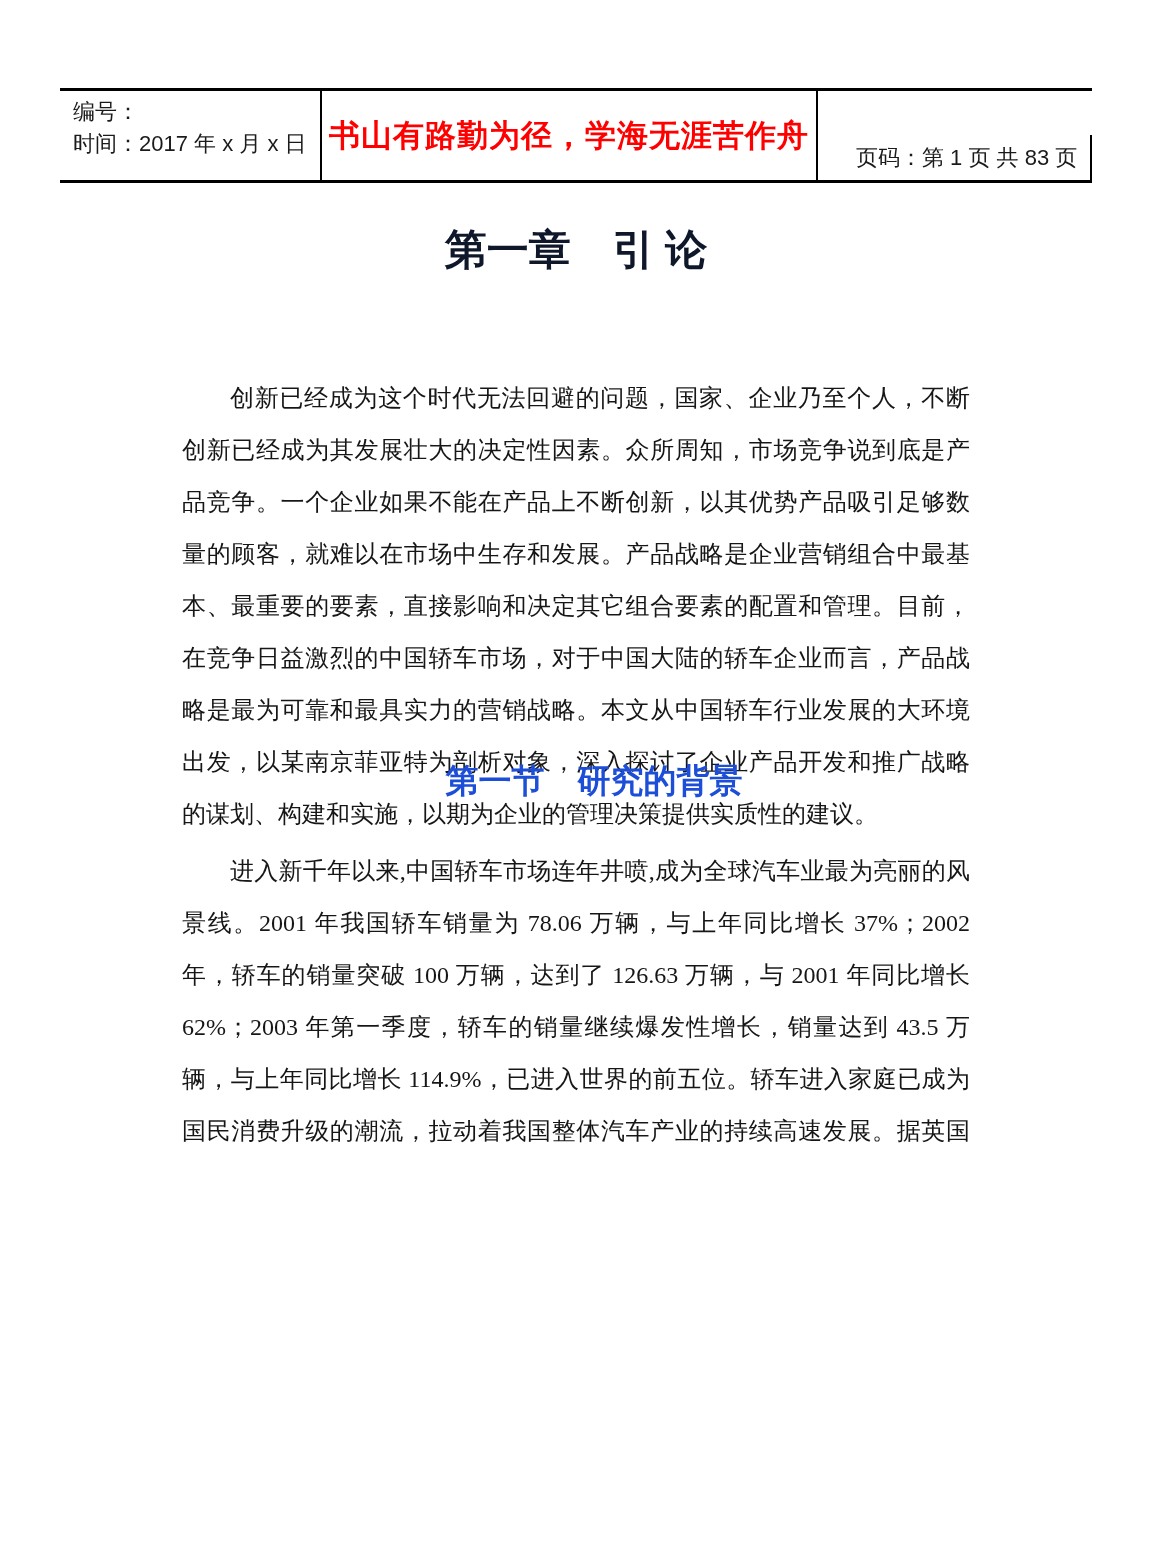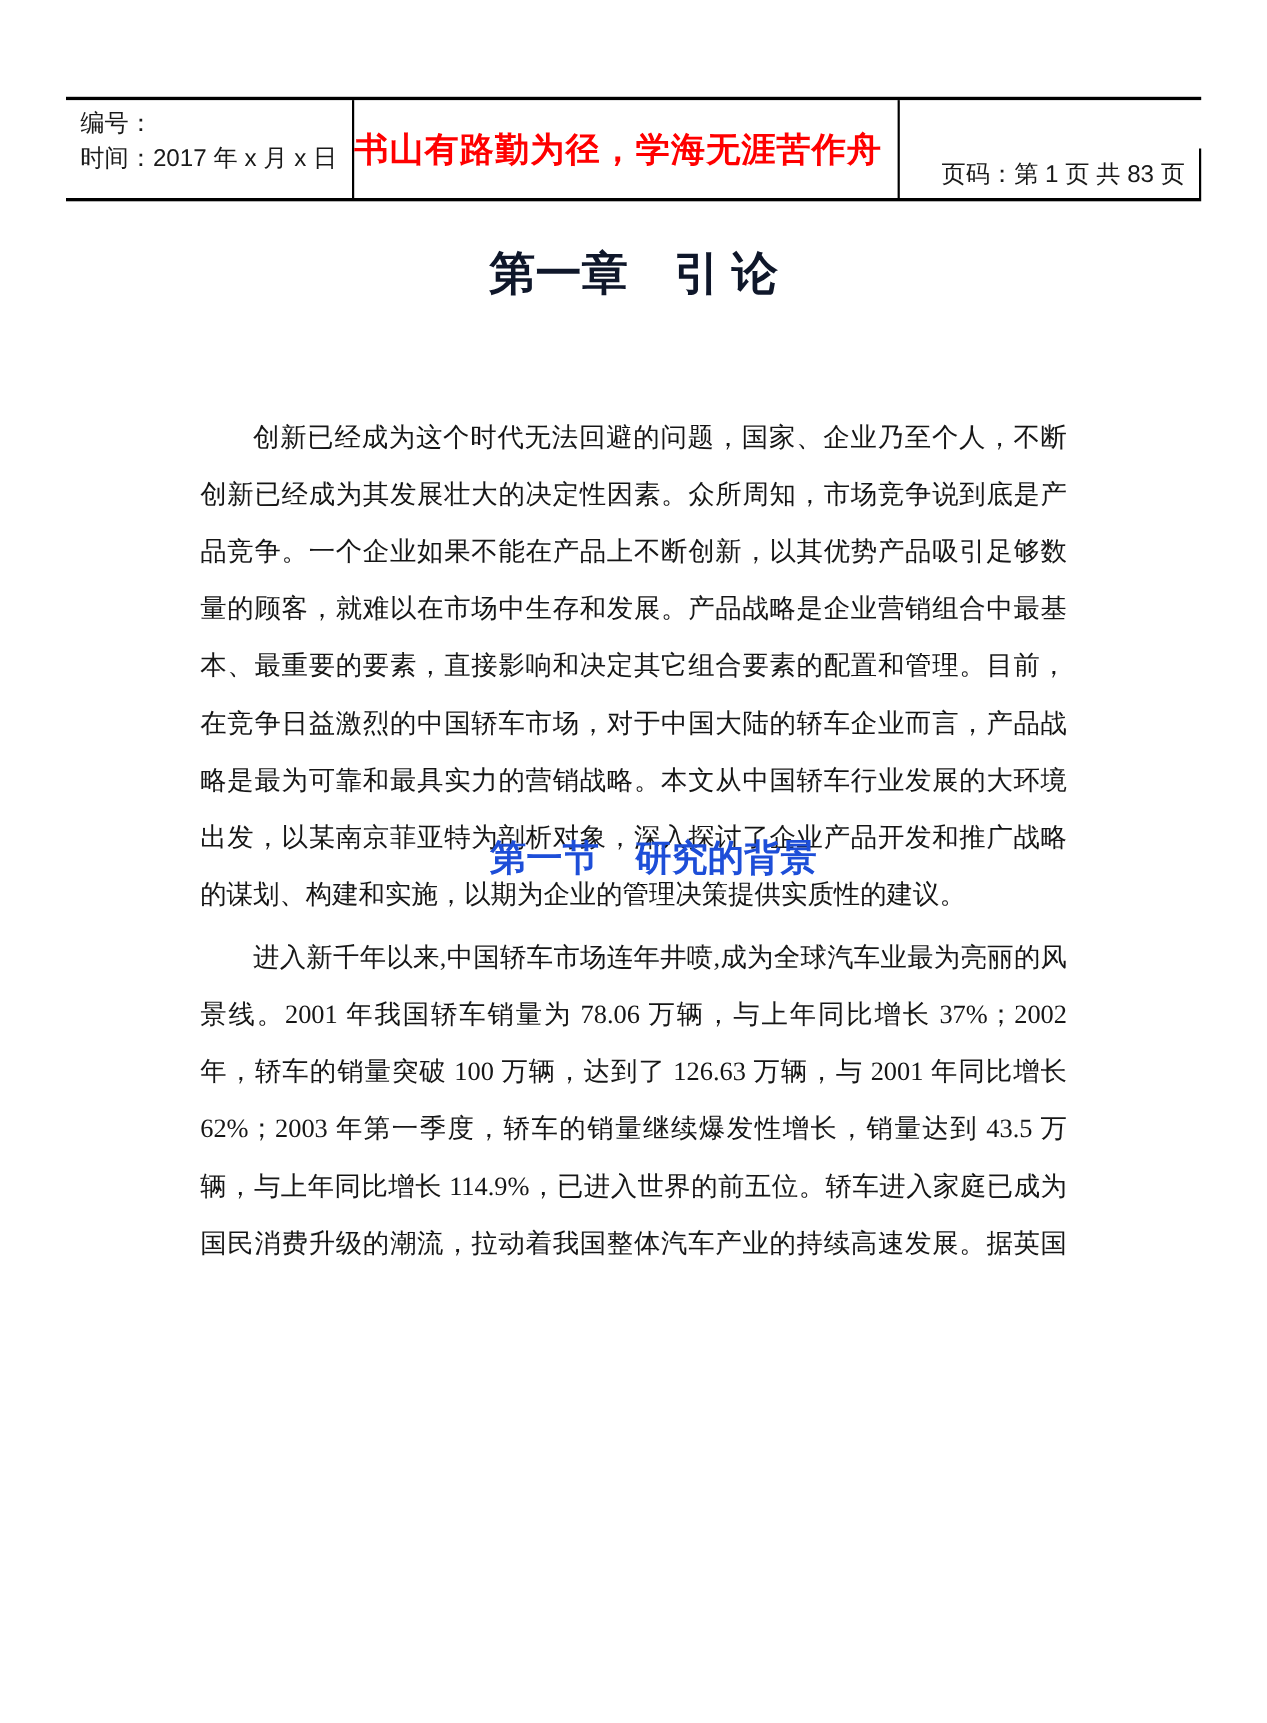--- a/index.html
+++ b/index.html
@@ -38,20 +38,21 @@
     width: 262px;
     padding: 5px 0 0 13px;
     font-size: 22px;
     line-height: 32px;
     color: #1a1a1a;
   }
   .cell-middle {
     width: 496px;
     display: flex;
     align-items: center;
+    justify-content: center;
   }
   .motto {
     font-family: "Liberation Serif", "DejaVu Serif", serif;
     font-weight: bold;
     font-size: 31px;
     letter-spacing: 1px;
     white-space: nowrap;
   }
   .cell-right {
     width: 274px;

